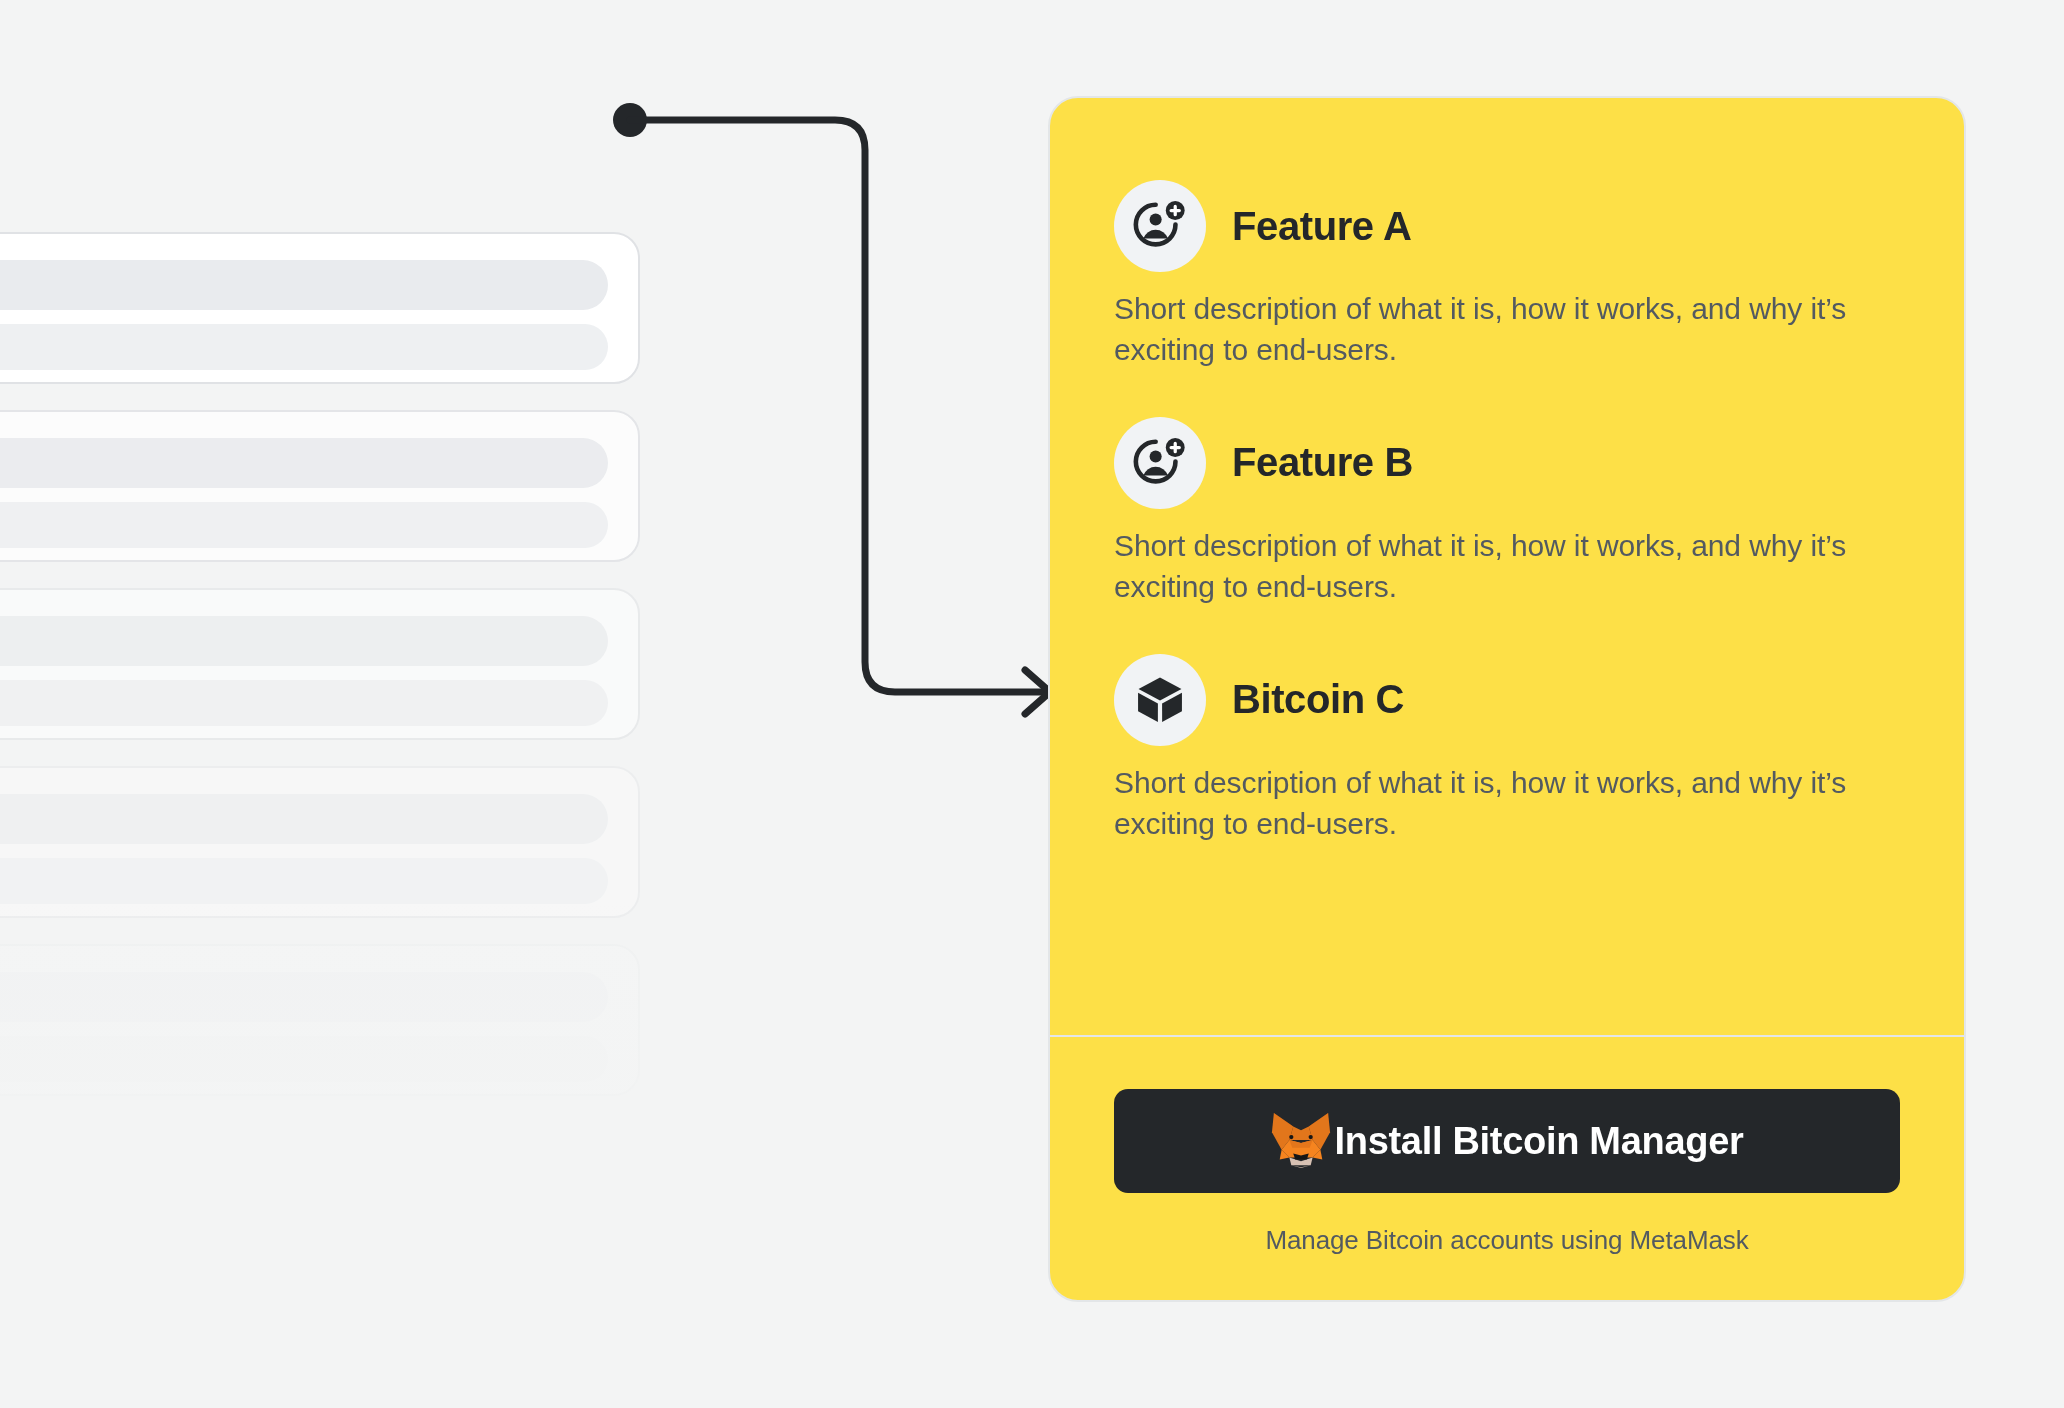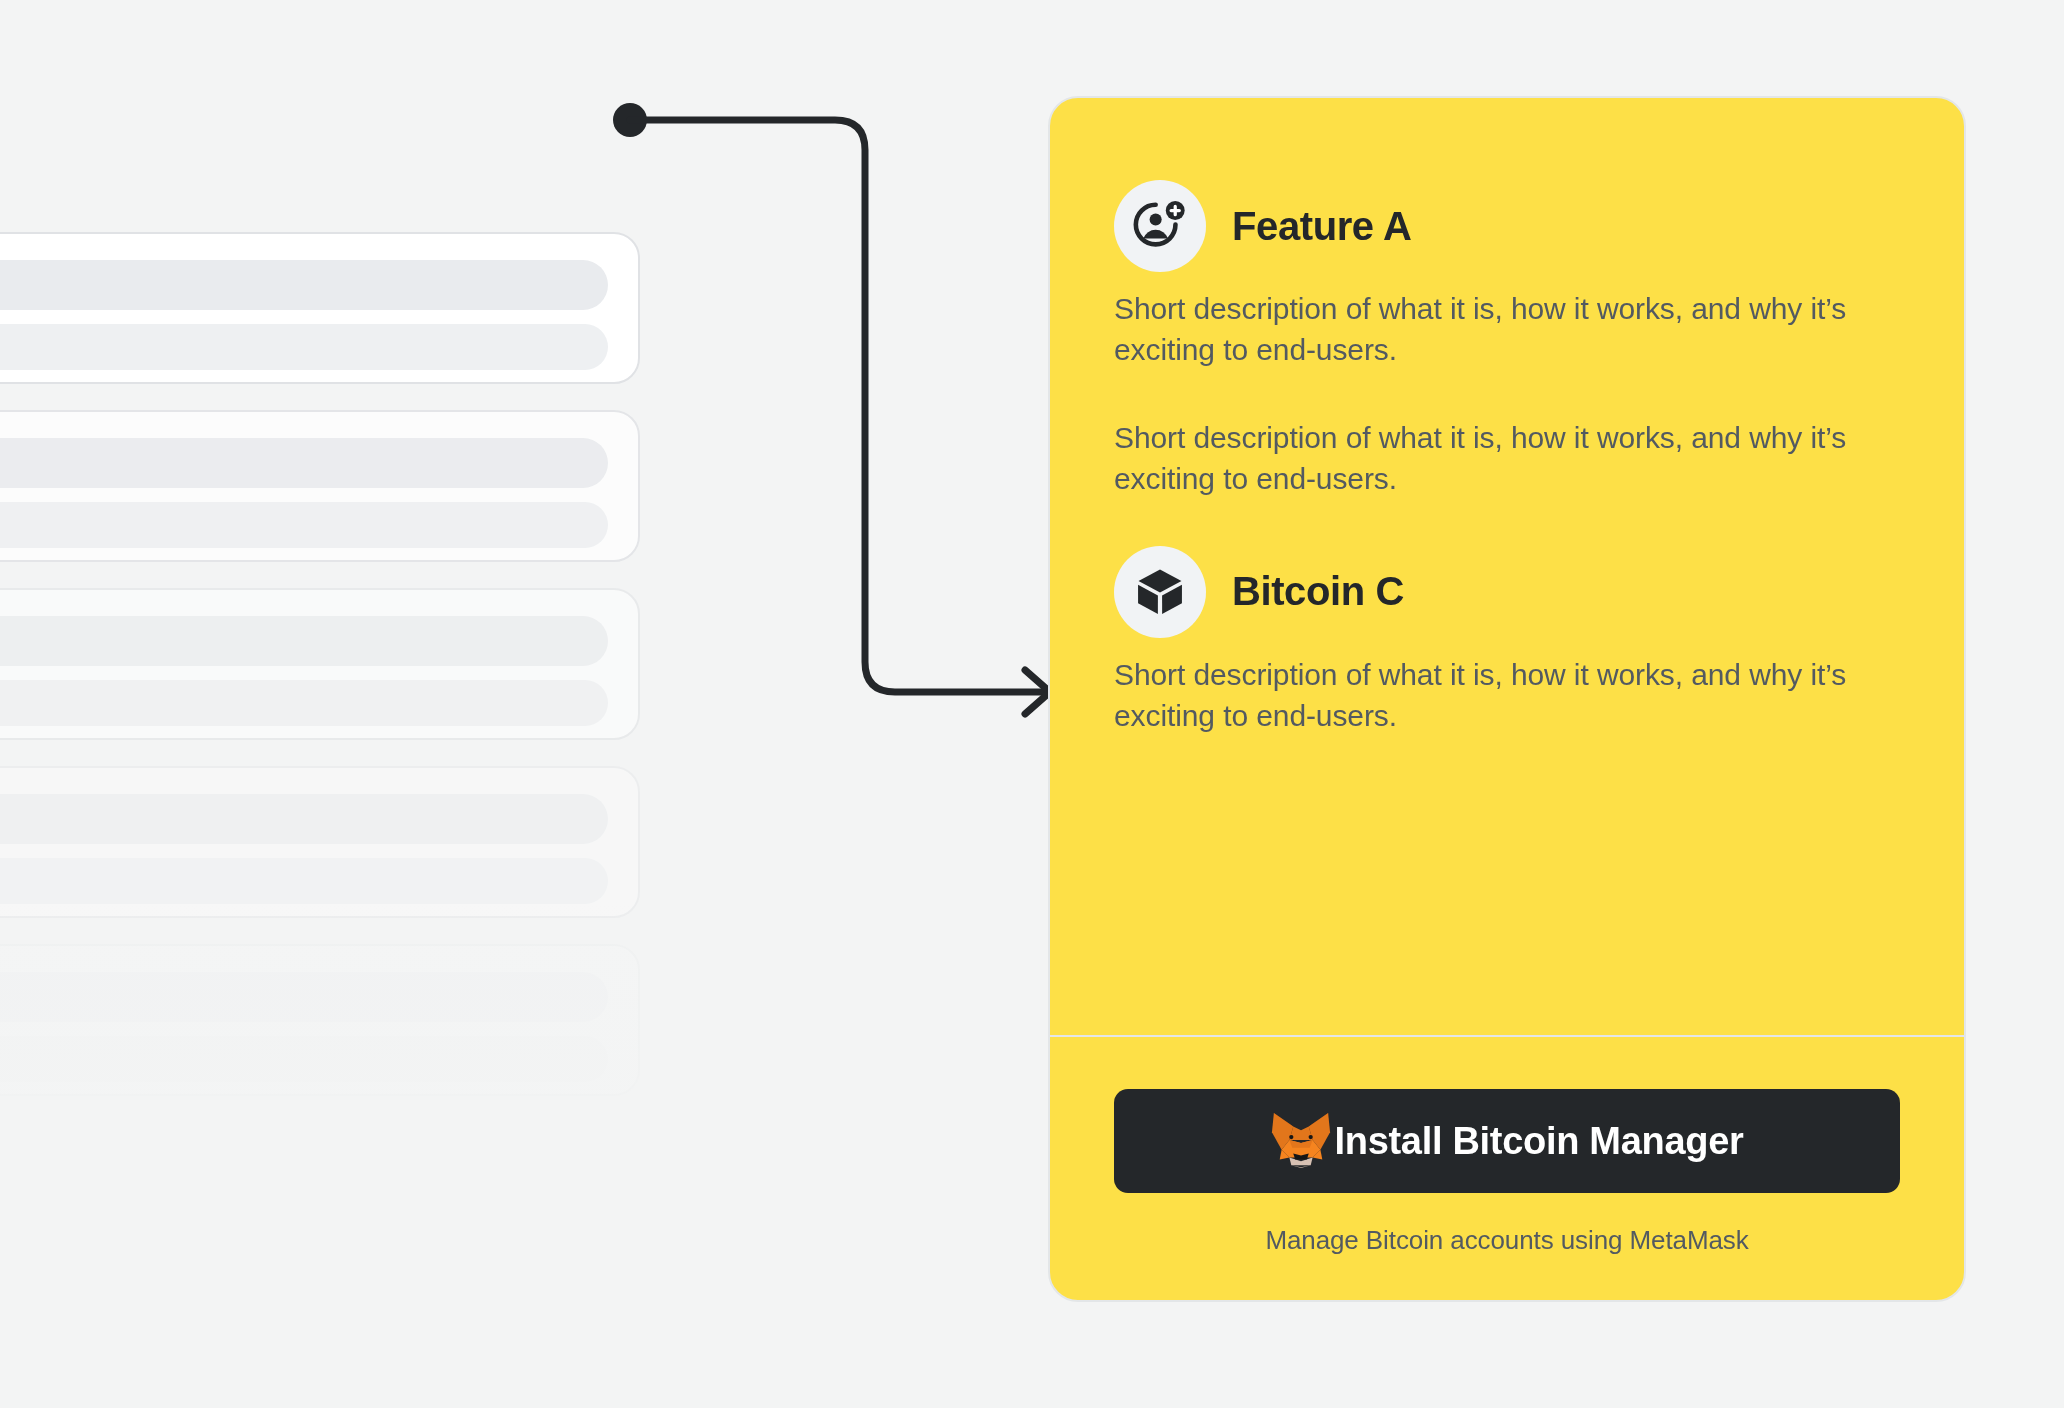--- a/index.html
+++ b/index.html
@@ -241,20 +241,32 @@
               <circle cx="18.3" cy="5.6" r="3.9" fill="#24272a"></circle>
               <path d="M18.3 3.9v3.4M16.6 5.6h3.4" stroke="#ffffff" stroke-width="1.35" stroke-linecap="round"></path>
             </svg>
           </span>
           <span class="feature-title">Feature A</span>
         </div>
         <div class="feature-desc">Short description of what it is, how it works, and why it’s exciting to end-users.</div>
       </div>
 
       <div class="feature-block">
+        <div class="feature-head">
+          <span class="feature-icon">
+            <svg width="58" height="58" viewBox="0 0 24 24" fill="none">
+              <path d="M10.2 3.2a8.2 8.2 0 1 0 8.2 8.2" stroke="#24272a" stroke-width="1.9" stroke-linecap="round"></path>
+              <circle cx="10.2" cy="9.3" r="2.5" fill="#24272a"></circle>
+              <path d="M5.1 17.2a5.4 5.4 0 0 1 10.2 0" fill="#24272a"></path>
+              <circle cx="18.3" cy="5.6" r="3.9" fill="#24272a"></circle>
+              <path d="M18.3 3.9v3.4M16.6 5.6h3.4" stroke="#ffffff" stroke-width="1.35" stroke-linecap="round"></path>
+            </svg>
+          </span>
+          <span class="feature-title">Feature B</span>
+        </div>
         <div class="feature-desc">Short description of what it is, how it works, and why it’s exciting to end-users.</div>
       </div>
 
       <div class="feature-block">
         <div class="feature-head">
           <span class="feature-icon">
             <svg width="56" height="56" viewBox="0 0 24 24" fill="none">
               <path d="M12 2.4 21.2 7.3 12 12.2 2.8 7.3 12 2.4Z" fill="#24272a"></path>
               <path d="M2.6 8.9v7.9L11.1 21.4V13.5L2.6 8.9Z" fill="#24272a"></path>
               <path d="M21.4 8.9v7.9L12.9 21.4V13.5L21.4 8.9Z" fill="#24272a"></path>

